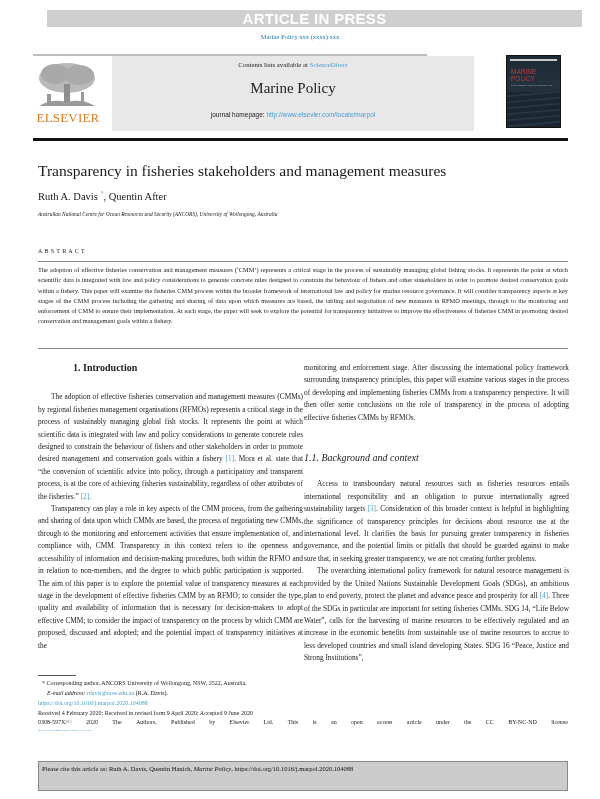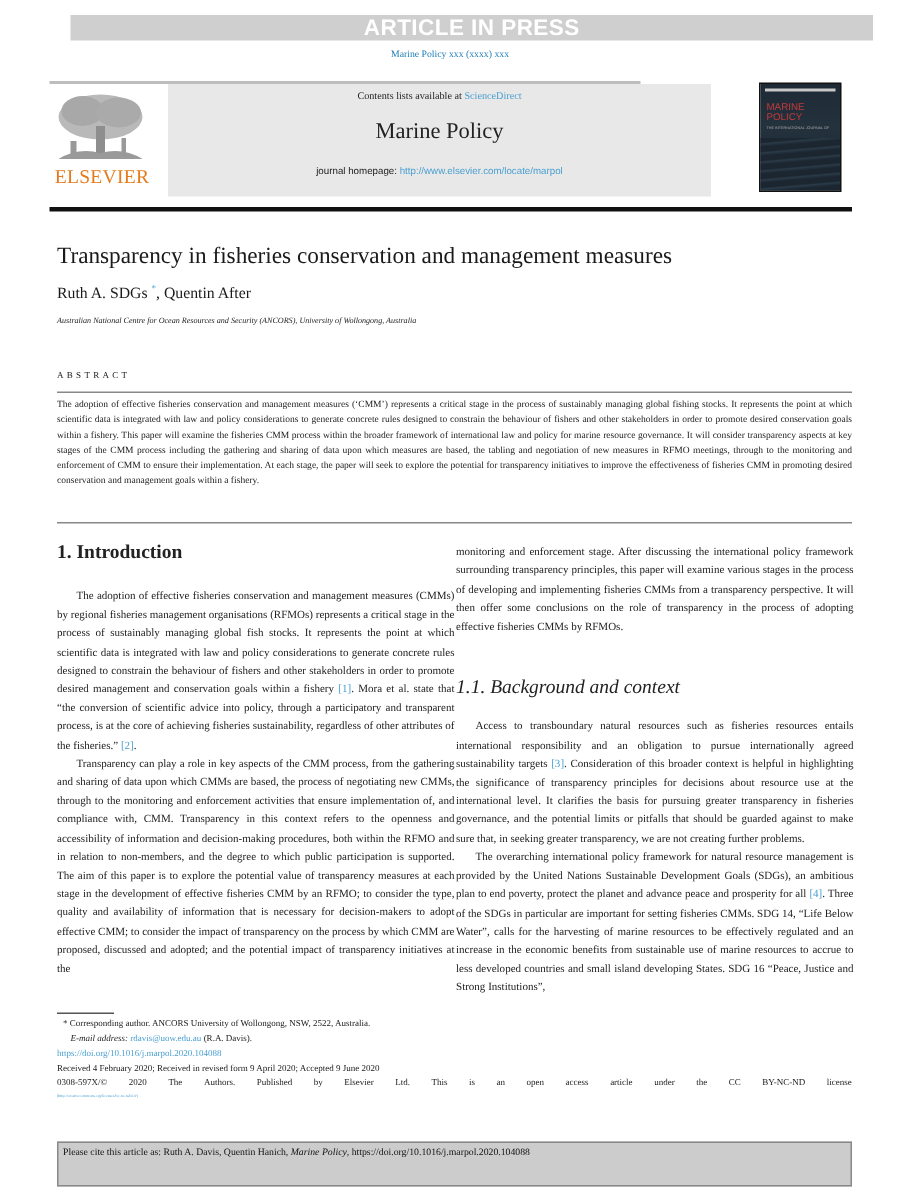--- a/index.html
+++ b/index.html
@@ -71,22 +71,22 @@
     .abstract-rule { position: absolute; left: 38px; top: 261px; width: 530px; height: 1px; background: #888; }
     .abstract-text {
       position: absolute; left: 38px; top: 265px; width: 530px;
       font-family: "Liberation Serif", serif; font-size: 6.35px; line-height: 10.3px; text-align: justify; color: #222;
     }
     .abstract-end-rule { position: absolute; left: 38px; top: 348px; width: 530px; height: 1px; background: #888; }
 
     .col { position: absolute; width: 265px; font-family: "Liberation Serif", serif; font-size: 7.35px; line-height: 12.4px; color: #222; text-align: justify; }
     .col-left { left: 38px; top: 362px; }
     .col-right { left: 304px; top: 362px; }
-    .sec-heading { font-weight: bold; font-size: 13px; margin-bottom: 17px; }
-    .subsec-heading { font-style: italic; font-size: 13px; margin-top: 28px; margin-bottom: 14px; }
+    .sec-heading { font-weight: bold; font-size: 10px; margin-bottom: 17px; margin-left: 35px; }
+    .subsec-heading { font-style: italic; font-size: 10px; margin-top: 28px; margin-bottom: 14px; }
     .para { text-indent: 13px; }
     .cite { color: #4a9fd0; }
 
     .footnote-rule { position: absolute; left: 38px; top: 675px; width: 38px; height: 1px; background: #555; }
     .footnote { position: absolute; left: 42px; top: 678px; font-family: "Liberation Serif", serif; font-size: 6px; line-height: 10px; color: #222; }
     .footnote .em { font-style: italic; }
     .footnote .link { color: #4a9fd0; }
     .doi-block { position: absolute; left: 38px; top: 699px; width: 530px; font-family: "Liberation Serif", serif; font-size: 6px; line-height: 9.6px; color: #222; }
     .doi-link { color: #4a9fd0; }
     .license-line { display: flex; justify-content: space-between; }
@@ -135,23 +135,23 @@
     <div class="cover-title">
       <div>MARINE</div>
       <div>POLICY</div>
     </div>
     <div class="cover-sub">THE INTERNATIONAL JOURNAL OF</div>
     <div class="cover-waves"></div>
   </div>
 </div>
 <div class="header-rule"></div>
 
-<h1 class="article-title" style="font-weight:normal;">Transparency in fisheries conservation and management measures</h1>
+<h1 class="article-title" style="font-weight:normal;">Transparency in fisheries stakeholders and management measures</h1>
 <div class="authors">
-  <span>Ruth A. SDGs</span>
+  <span>Ruth A. Davis</span>
   <span class="star">*</span><span>, </span><span>Quentin After</span>
 </div>
 <div class="affiliation">Australian National Centre for Ocean Resources and Security (ANCORS), University of Wollongong, Australia</div>
 
 <div class="abstract-heading">ABSTRACT</div>
 <div class="abstract-rule"></div>
 <p class="abstract-text">The adoption of effective fisheries conservation and management measures (‘CMM’) represents a critical stage in the process of sustainably managing global fishing stocks. It represents the point at which scientific data is integrated with law and policy considerations to generate concrete rules designed to constrain the behaviour of fishers and other stakeholders in order to promote desired conservation goals within a fishery. This paper will examine the fisheries CMM process within the broader framework of international law and policy for marine resource governance. It will consider transparency aspects at key stages of the CMM process including the gathering and sharing of data upon which measures are based, the tabling and negotiation of new measures in RFMO meetings, through to the monitoring and enforcement of CMM to ensure their implementation. At each stage, the paper will seek to explore the potential for transparency initiatives to improve the effectiveness of fisheries CMM in promoting desired conservation and management goals within a fishery.</p>
 <div class="abstract-end-rule"></div>
 
 <div class="col col-left">

